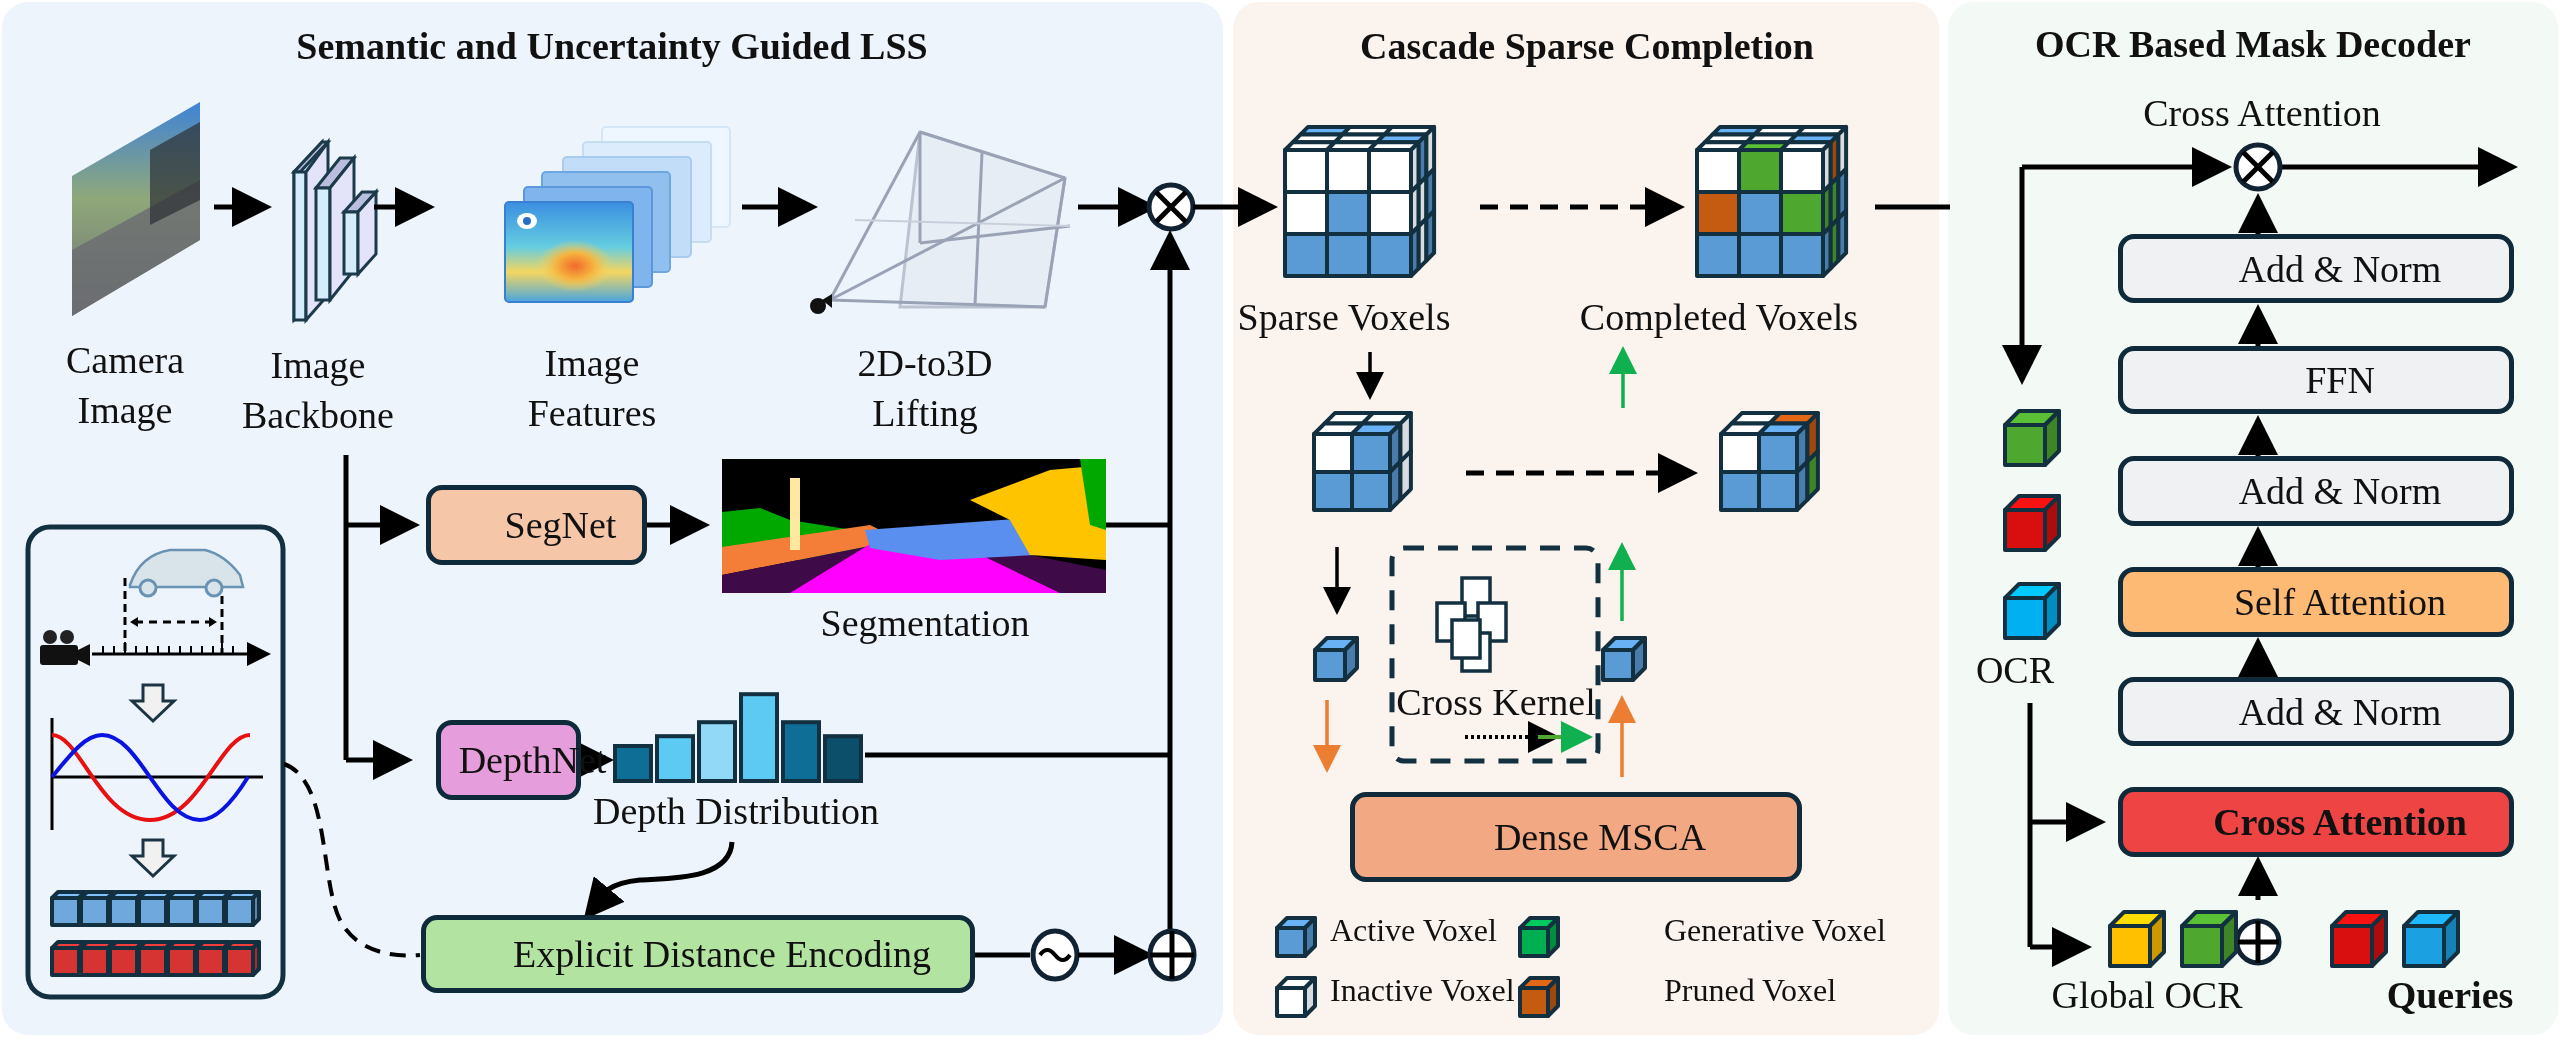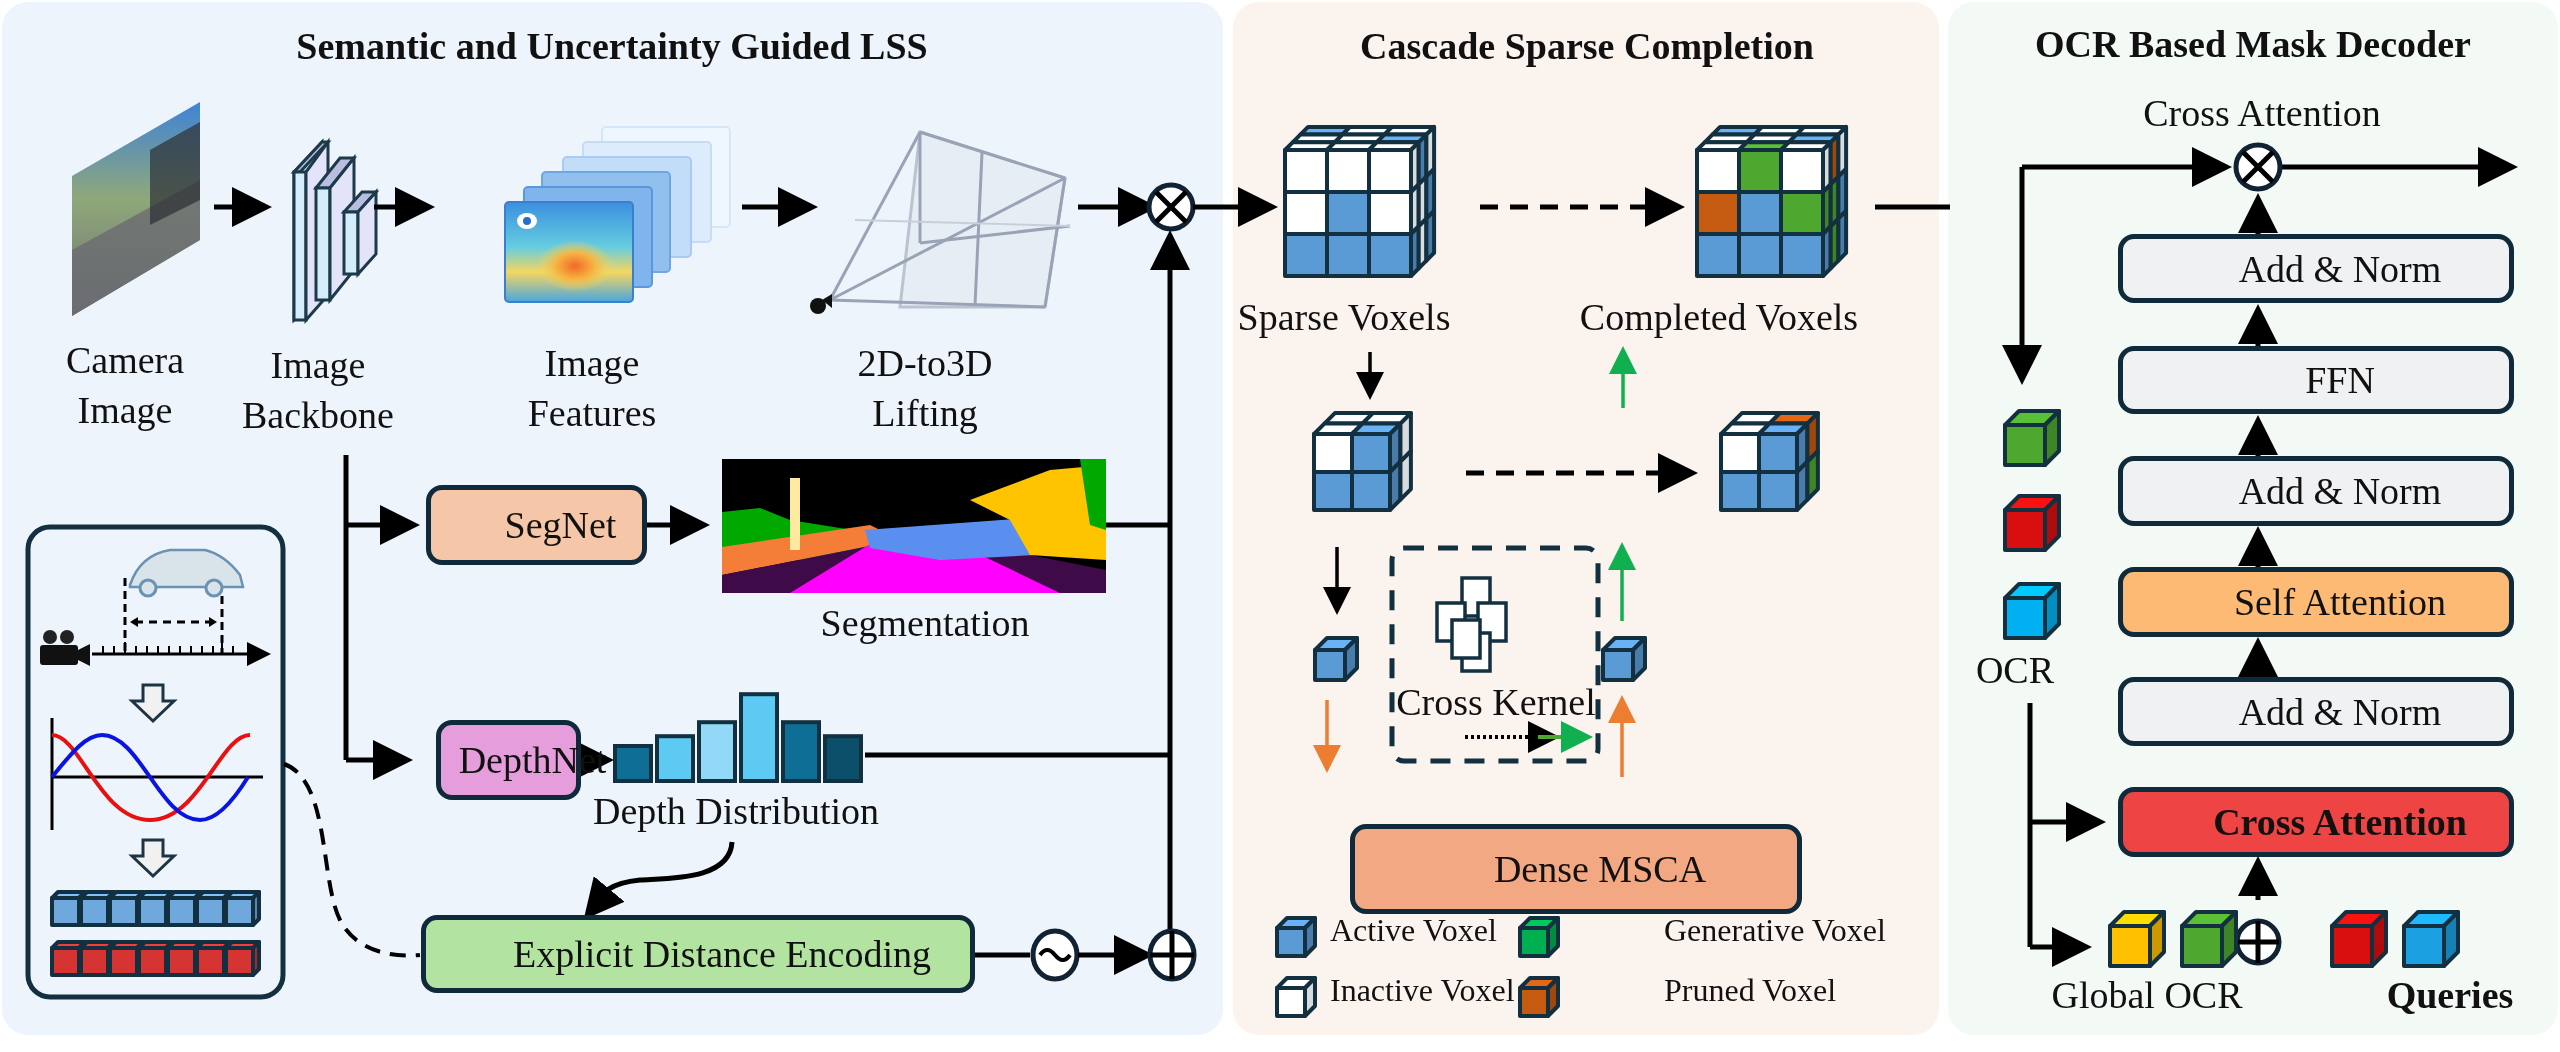--- a/index.html
+++ b/index.html
@@ -476,21 +476,21 @@
 <div class="box" style="left:426px;top:485px;width:221px;height:80px;background:#f5c6a8;">SegNet</div>
 <div class="lbl" style="left:925px;top:598px;">Segmentation</div>
 <div class="box" style="left:436px;top:720px;width:145px;height:80px;background:#e59edb;">DepthNet</div>
 <div class="lbl" style="left:736px;top:786px;">Depth Distribution</div>
 <div class="box" style="left:421px;top:915px;width:554px;height:78px;background:#b3e3a0;">Explicit Distance Encoding</div>
 
 <div class="title" style="left:1587px;top:24px;">Cascade Sparse Completion</div>
 <div class="lbl" style="left:1344px;top:292px;">Sparse Voxels</div>
 <div class="lbl" style="left:1719px;top:292px;">Completed Voxels</div>
 <div class="lbl" style="left:1496px;top:677px;">Cross Kernel</div>
-<div class="box" style="left:1350px;top:792px;width:452px;height:90px;background:#f2a882;margin-top:32px;">Dense MSCA</div>
+<div class="box" style="left:1350px;top:792px;width:452px;height:90px;background:#f2a882;">Dense MSCA</div>
 <div class="legend-txt" style="left:1330px;top:912px;">Active Voxel</div>
 <div class="legend-txt" style="left:1664px;top:912px;">Generative Voxel</div>
 <div class="legend-txt" style="left:1330px;top:972px;">Inactive Voxel</div>
 <div class="legend-txt" style="left:1664px;top:972px;">Pruned Voxel</div>
 
 <div class="title" style="left:2253px;top:22px;">OCR Based Mask Decoder</div>
 <div class="lbl" style="left:2262px;top:88px;">Cross Attention</div>
 <div class="box" style="left:2118px;top:234px;width:396px;height:69px;background:#f0f1f3;">Add &amp; Norm</div>
 <div class="box" style="left:2118px;top:346px;width:396px;height:68px;background:#f0f1f3;">FFN</div>
 <div class="box" style="left:2118px;top:456px;width:396px;height:70px;background:#f0f1f3;">Add &amp; Norm</div>

